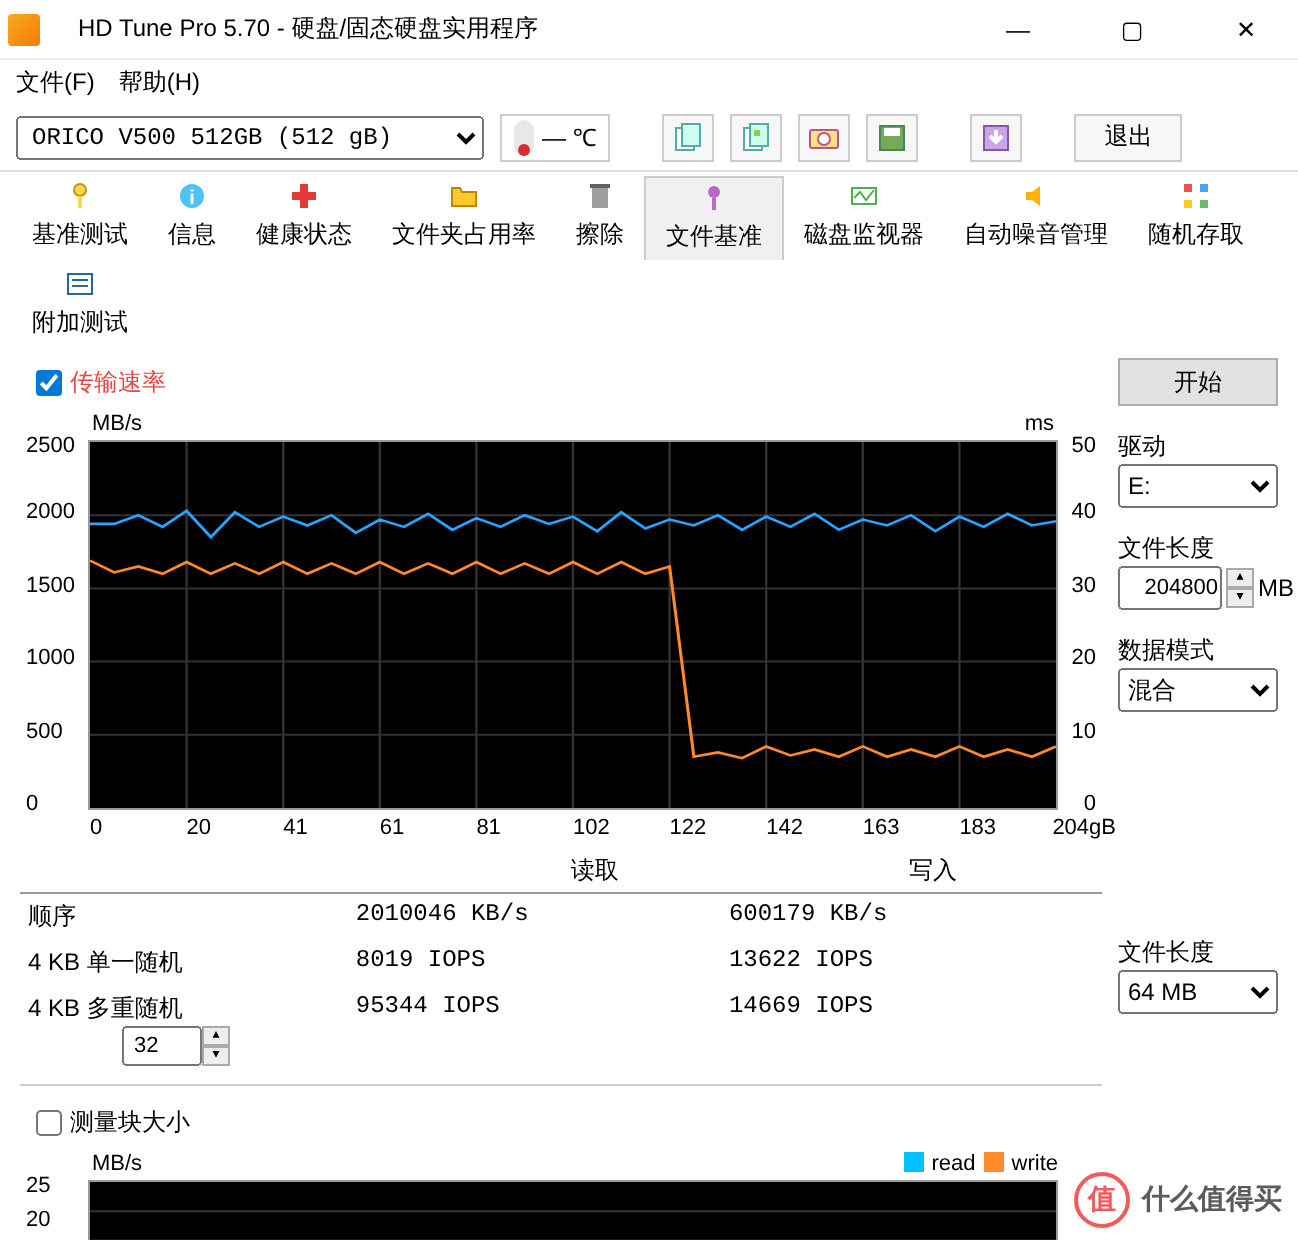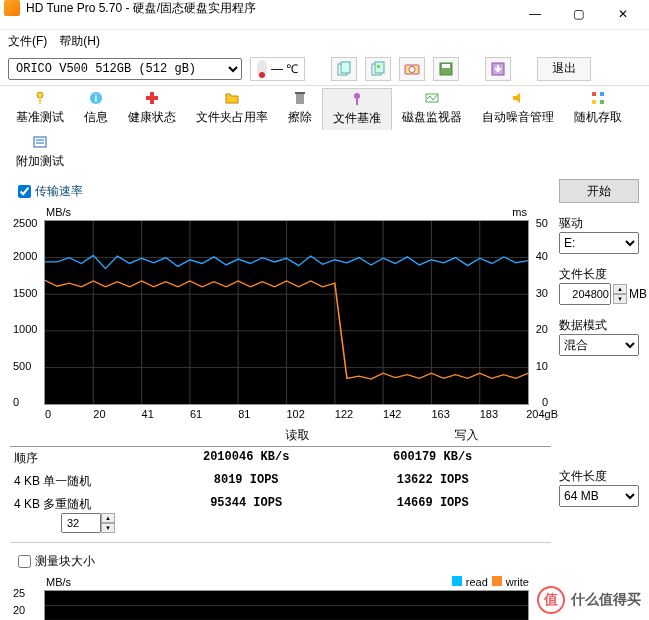--- a/index.html
+++ b/index.html
@@ -1,17 +1,17 @@
 <!DOCTYPE html>
 <html><head>
 <meta charset="utf-8">
 <style>
 * { margin: 0; padding: 0; box-sizing: border-box; font-family: "Microsoft YaHei", Arial, sans-serif; }
 body { width: 649px; height: 620px; background: #fff; font-size: 12px; overflow: hidden; }
-.titlebar { height: 30px; display: flex; padding: 0 4px; background: #fff; border-bottom: 1px solid #eee; }
+.titlebar { height: 30px; display: flex; align-items: center; padding: 0 4px; background: #fff; border-bottom: 1px solid #eee; gap: 13px; }
 .titlebar .ticon { width: 16px; height: 16px; background: linear-gradient(135deg,#f9a825,#f57c00); border-radius: 2px; margin-right: 6px; }
 .titlebar .title { flex: 1; font-size: 12px; color: #000; }
 .tbtn { width: 44px; height: 28px; display: flex; align-items: center; justify-content: center; color: #000; }
 .menubar { height: 22px; display: flex; align-items: center; padding: 0 8px; gap: 12px; font-size: 12px; }
 .toolbar { height: 34px; display: flex; align-items: center; padding: 2px 8px; gap: 8px; border-bottom: 1px solid #ddd; }
 .drive-select { width: 234px; height: 22px; font-family: "Courier New", monospace; font-size: 12px; padding: 1px 3px; }
 .temp { display: flex; align-items: center; gap: 4px; border: 1px solid #ccc; padding: 1px 6px; height: 24px; }
 .therm { width: 10px; height: 18px; background: #e8e8e8; border-radius: 5px; position: relative; }
 .therm:after { content: ''; position: absolute; bottom: 0; left: 2px; width: 6px; height: 6px; background: #d32f2f; border-radius: 50%; }
 .ibtn { width: 26px; height: 24px; border: 1px solid #ccc; background: #f7f7f7; display: flex; align-items: center; justify-content: center; }
@@ -34,21 +34,21 @@
 .axis-unit-l { position: absolute; top: -14px; left: 2px; font-size: 11px; }
 .axis-unit-r { position: absolute; top: -14px; right: 2px; font-size: 11px; }
 .chart-wrap { position: relative; margin-left: 34px; margin-right: 22px; margin-top: 16px; }
 .table { margin: 22px 0 6px 0; font-size: 12px; }
 .table .hd { display: flex; }
 .table .hd > div { flex: 1; text-align: center; border-bottom: 1px solid #999; padding-bottom: 2px; }
 .table .hd > div:first-child { flex: 1.2; }
 .table .row { display: flex; padding: 3px 0; }
 .table .row > div { flex: 1; }
 .table .row > div:first-child { flex: 1.2; padding-left: 4px; }
-.table .val { font-family: "Courier New", monospace; font-weight: bold; text-align: center; padding-right: 50px; }
+.table .val { font-family: "Courier New", monospace; font-weight: normal; text-align: left; padding-right: 50px; }
 .qd { display: inline-flex; align-items: center; margin-left: 47px; justify-content: center; }
 .qd input { width: 40px; height: 20px; font-size: 11px; text-align: left; padding-left: 4px; }
 .block2 { border-top: 1px solid #ccc; padding-top: 6px; margin-top: 6px; }
 .legend { position: absolute; top: -14px; right: 0; font-size: 11px; display: flex; gap: 4px; }
 .legend .sw { width: 10px; height: 10px; display: inline-block; }
 .chart2 { height: 76px; }
 .btn { height: 24px; border: 1px solid #adadad; background: #e1e1e1; font-size: 12px; }
 .label { font-size: 12px; margin-top: 2px; }
 .sel { height: 22px; font-size: 12px; width: 100%; }
 .spin { display: flex; align-items: center; gap: 2px; }
@@ -191,21 +191,21 @@
         <line x1="3" y1="8" x2="11" y2="8" stroke="#26a"></line>
       </svg>
       <span>附加测试</span>
     </div>
 </div>
 
 <div class="main">
   <div class="left">
     <div class="chk-row">
       <input type="checkbox" checked="" style="">
-      <span style="color:#0c4a6e">传输速率</span>
+      <span style="color:#ef4444">传输速率</span>
     </div>
 
     <div class="chart-wrap">
       <span class="axis-unit-l">MB/s</span>
       <span class="axis-unit-r">ms</span>
       <div class="chart">
         <span class="ylabel-l" style="top:-4px">2500</span>
         <span class="ylabel-l" style="top:16%">2000</span>
         <span class="ylabel-l" style="top:36%">1500</span>
         <span class="ylabel-l" style="top:56%">1000</span>

